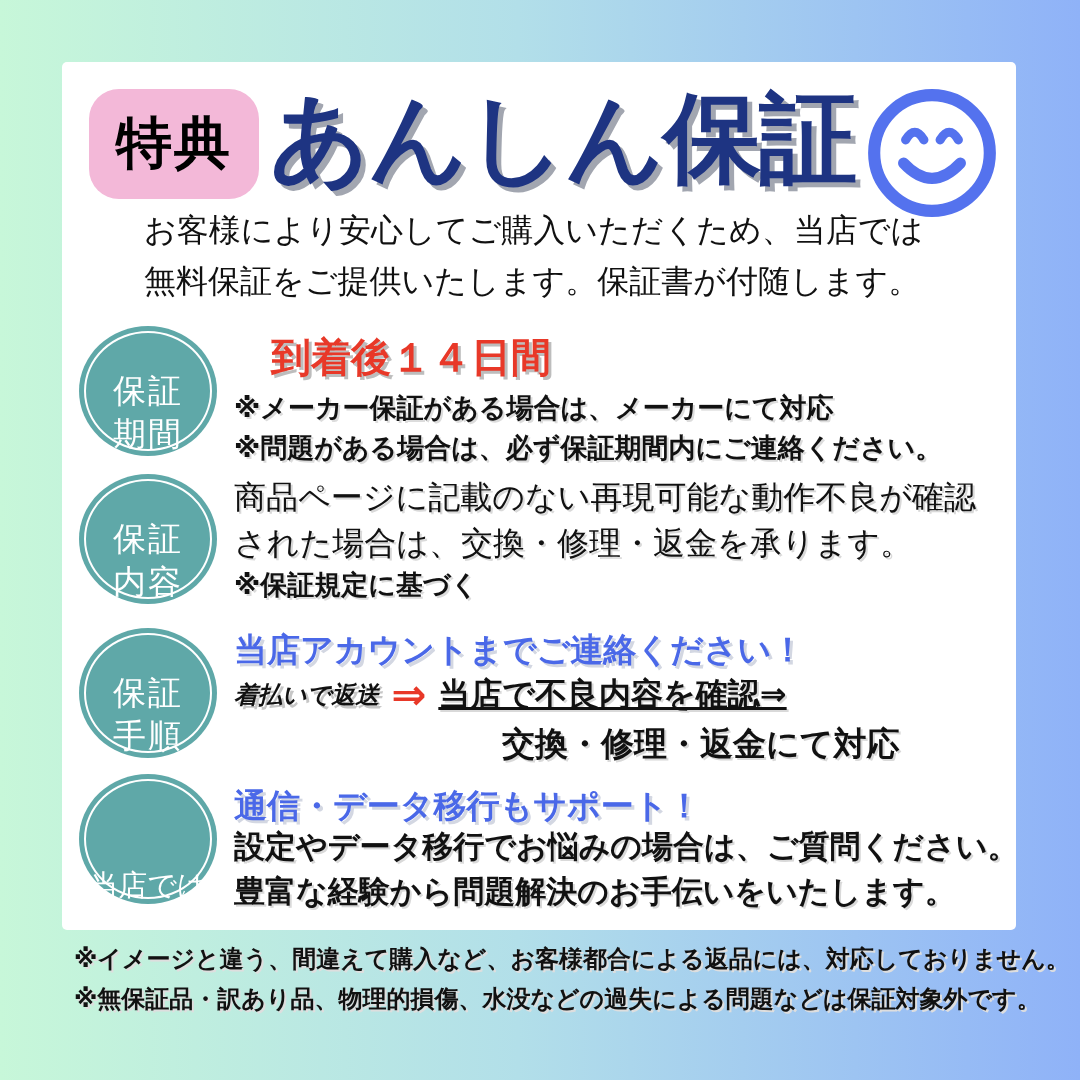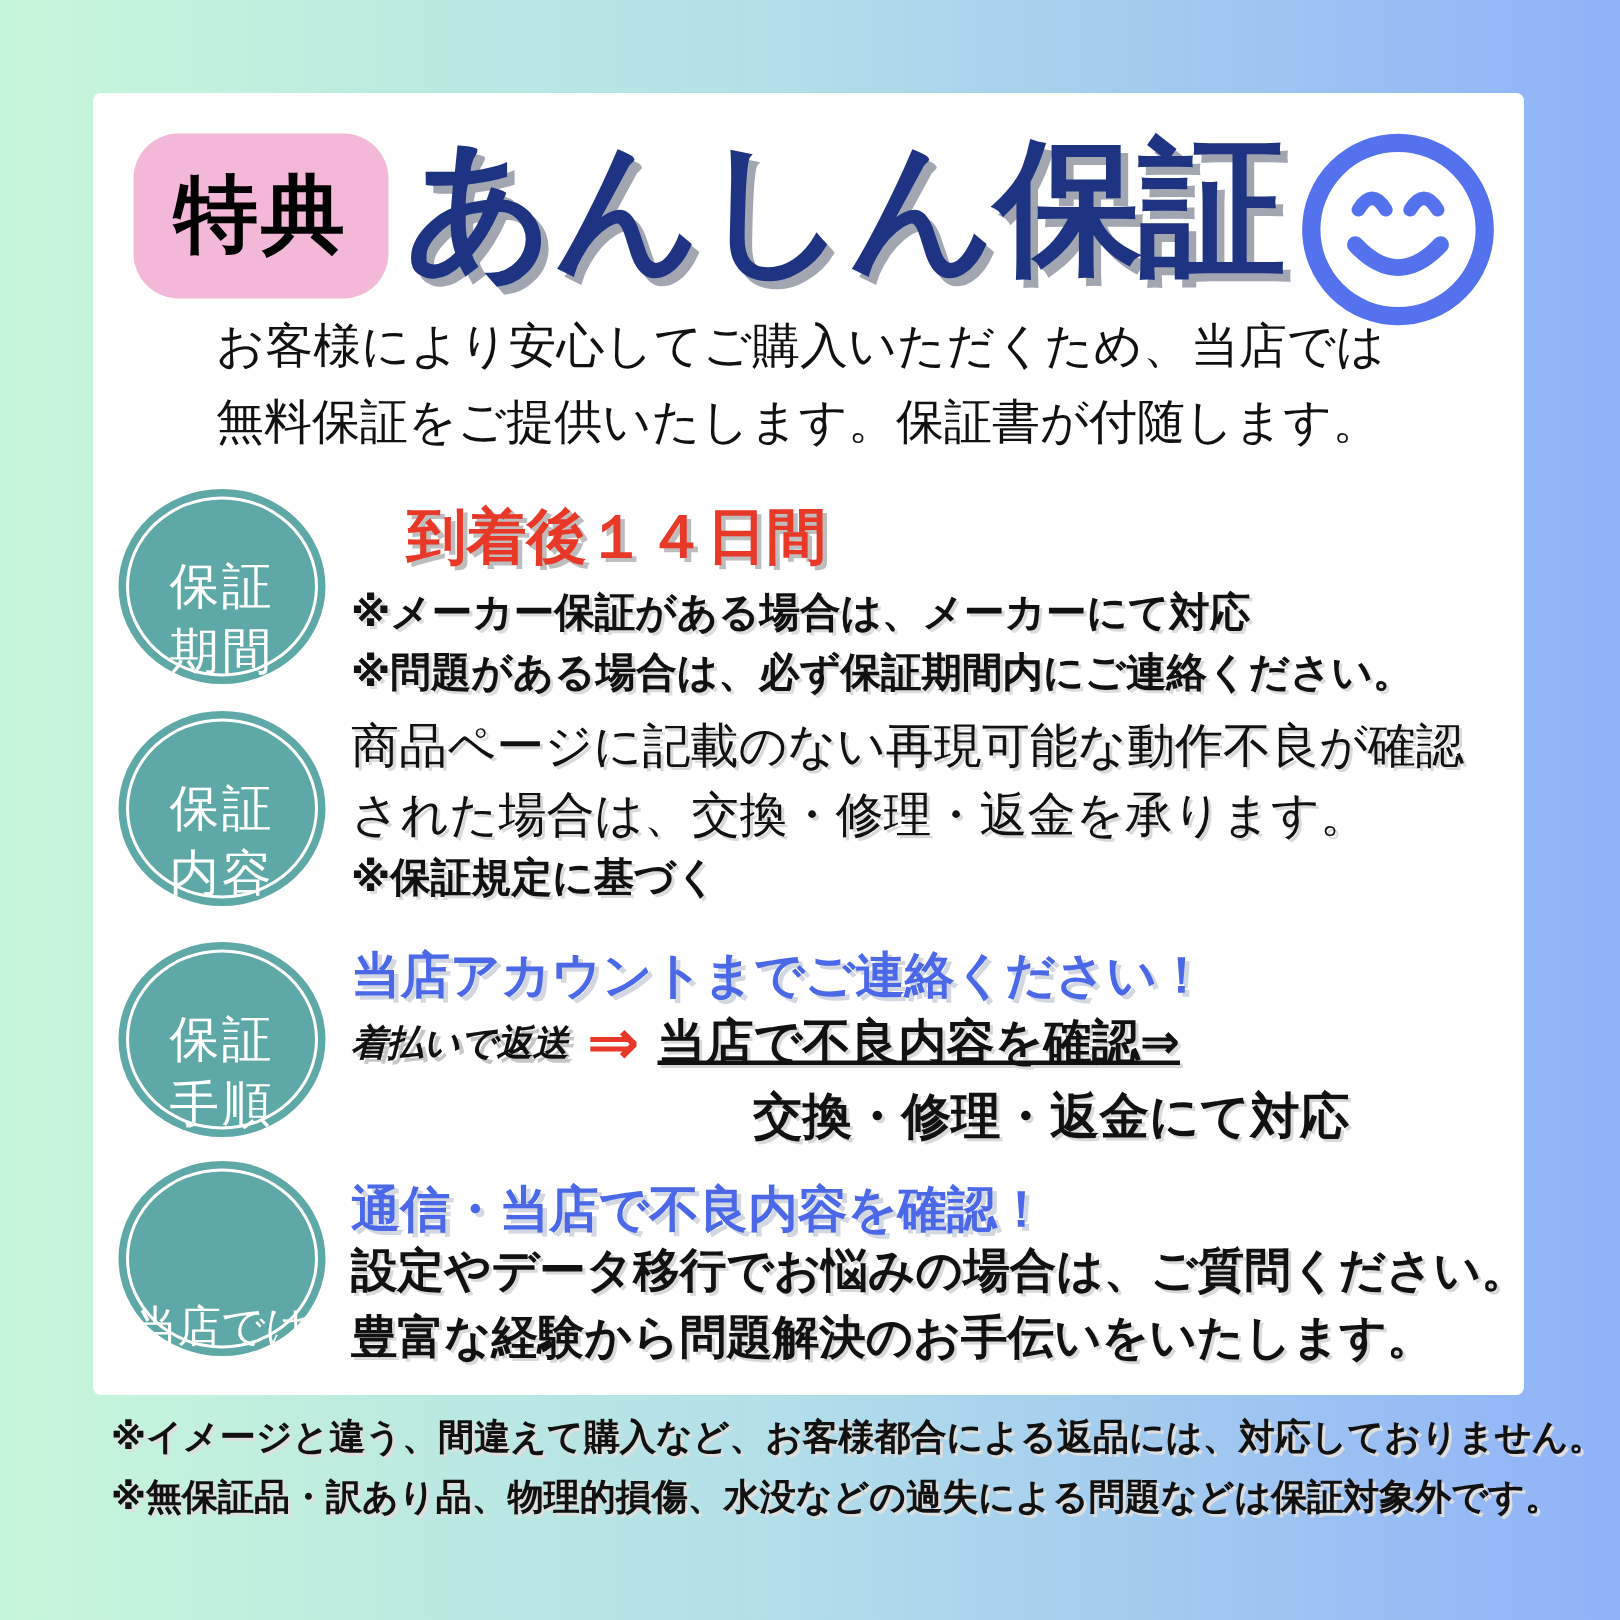--- a/index.html
+++ b/index.html
@@ -129,21 +129,21 @@
     <div class="sec s3-step">
       <span class="step-left">着払いで返送</span>
       <span class="step-arrow">⇒</span>
       <span class="step-right">当店で不良内容を確認⇒</span>
     </div>
     <div class="sec s3-result">交換・修理・返金にて対応</div>
 
     <div class="circle c4 small-label">
       <span>当店では</span>
     </div>
-    <div class="sec headline-blue s4-head">通信・当店で不良内容を確認！</div>
+    <div class="sec headline-blue s4-head">通信・データ移行もサポート！</div>
     <div class="sec s4-body">
       <div>設定やデータ移行でお悩みの場合は、ご質問ください。</div>
       <div>豊富な経験から問題解決のお手伝いをいたします。</div>
     </div>
 
     <div class="footer">
       <div>※イメージと違う、間違えて購入など、お客様都合による返品には、対応しておりません。</div>
       <div>※無保証品・訳あり品、物理的損傷、水没などの過失による問題などは保証対象外です。</div>
     </div>
 

